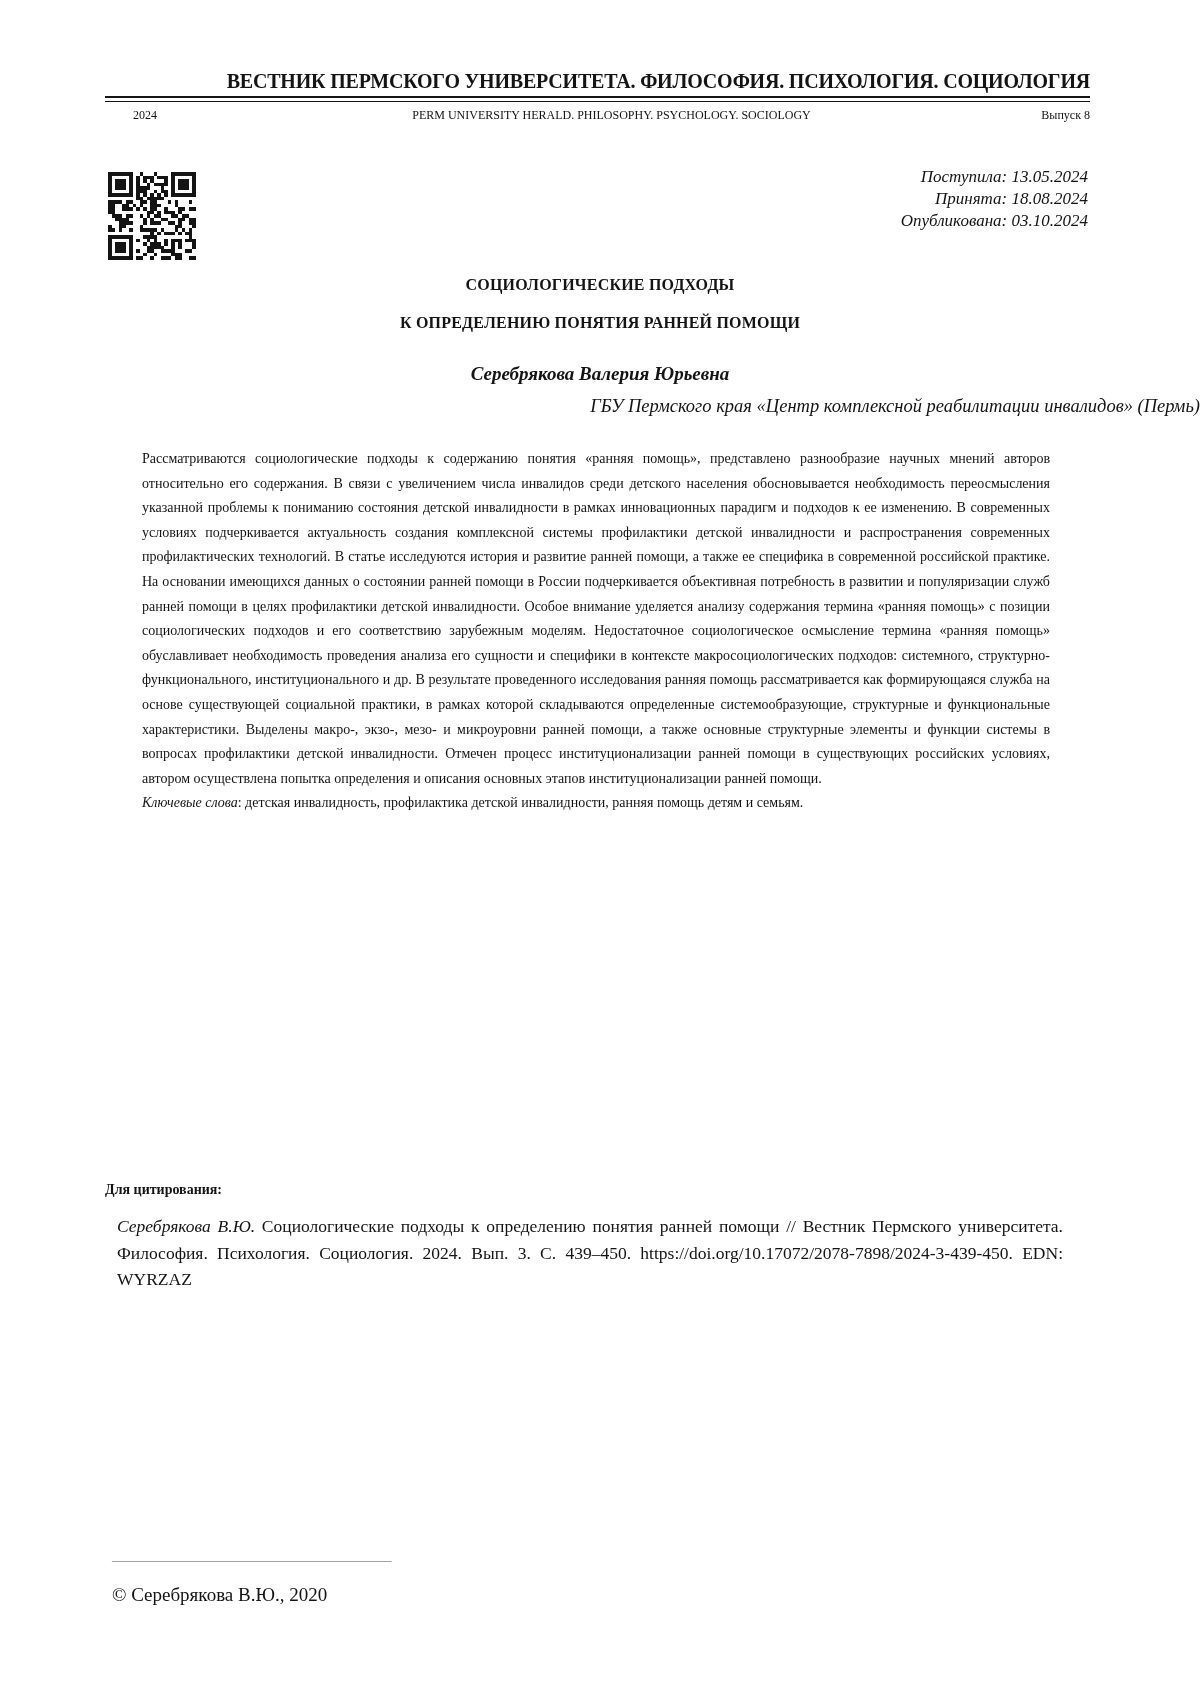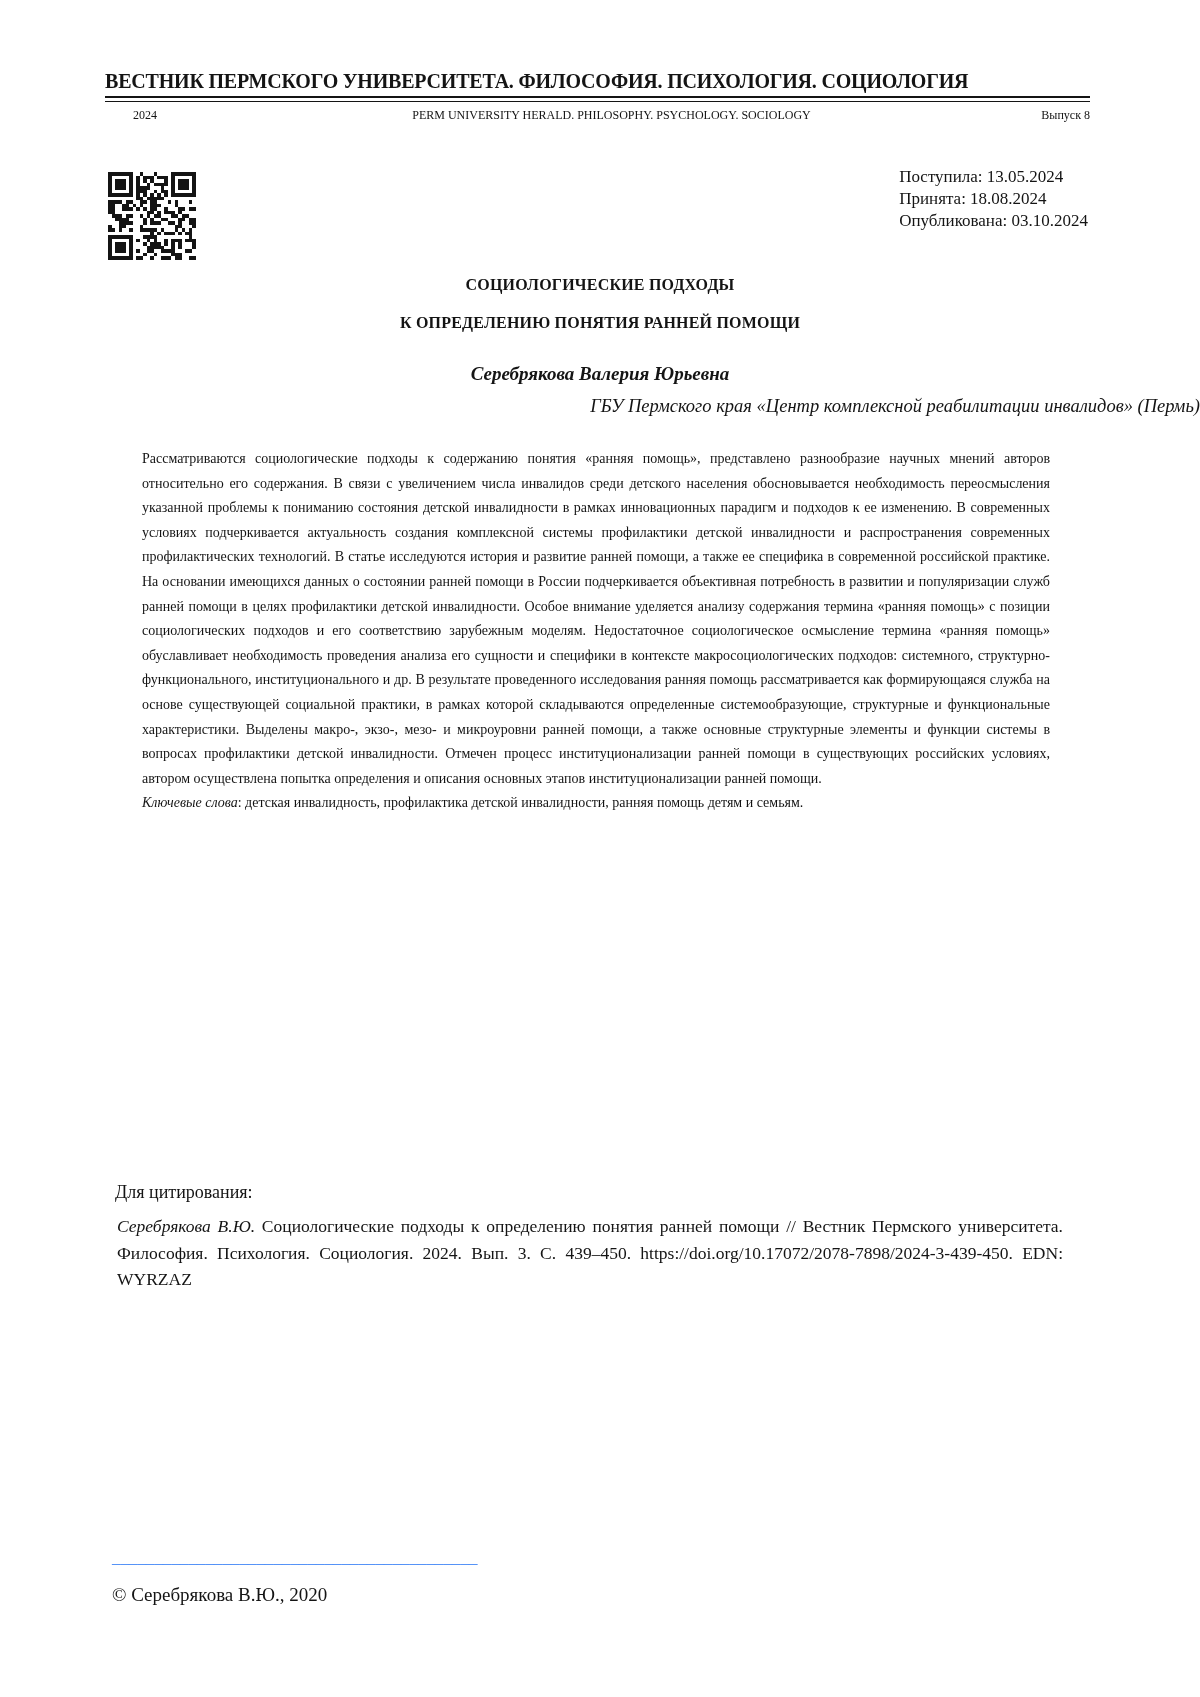--- a/index.html
+++ b/index.html
@@ -7,39 +7,39 @@
     position:relative;
     width:1200px;height:1697px;
     background:#ffffff;
     color:#141414;
     font-family:"Liberation Serif", serif;
     overflow:hidden;
   }
   
   .hdr{position:absolute;left:105px;top:70px;width:985px;}
   .hdr-ru{
-    text-align:left;font-weight:bold;font-size:20px;
+    text-align:right;font-weight:bold;font-size:20px;
     letter-spacing:-0.2px;white-space:nowrap;
   }
   .hdr-rule{margin-top:3px;height:3px;border-top:2.5px solid #141414;border-bottom:1.5px solid #141414;}
   .hdr-row{
     margin-top:6px;display:grid;grid-template-columns:1fr auto 1fr;align-items:baseline;
     font-size:12px;
     margin-left:28px;
   }
   .hdr-year{justify-self:start;}
   .hdr-en{justify-self:center;white-space:nowrap;}
   .hdr-issue{justify-self:end;}
   
   .qr{position:absolute;left:108px;top:172px;width:88px;height:88px;}
   .qr svg{display:block;width:100%;height:100%;}
   .udc-block{position:absolute;left:207px;top:169px;font-size:18px;line-height:23px;}
   .dates{
-    position:absolute;right:112px;top:166px;
-    font-size:17px;line-height:22px;
+    position:absolute;right:112px;top:166px;text-align:right;
+    font-style:italic;font-size:17px;line-height:22px;
   }
   
   .title{
     position:absolute;left:0;right:0;top:266px;margin:0;
     text-align:center;font-weight:bold;font-size:16px;line-height:38px;
     letter-spacing:0.2px;
   }
   .author{
     position:absolute;left:0;right:0;top:363px;
     text-align:center;font-weight:bold;font-style:italic;font-size:19px;
@@ -47,32 +47,32 @@
   .affil{
     position:absolute;left:0;right:0;top:396px;
     text-align:right;font-style:italic;font-size:18.5px;
   }
   
   .abstract{position:absolute;left:142px;top:447px;width:908px;}
   .abstract p{margin:0;font-size:14px;line-height:24.6px;text-align:justify;}
   .kw-label{font-style:italic;}
   
   .cite-label{
-    position:absolute;left:115px;top:1182px;
-    font-weight:normal;font-size:18px;
+    position:absolute;left:105px;top:1182px;
+    font-weight:bold;font-size:14px;
   }
   .cite-text{
     position:absolute;left:117px;top:1213px;width:946px;margin:0;
     font-size:17.5px;line-height:26.5px;text-align:justify;
   }
   .cite-author{font-style:italic;margin-top:43px;}
   
   .foot-rule{
     position:absolute;left:112px;top:1548px;
-    font-size:17px;letter-spacing:0;white-space:nowrap;color:#3b82f6;
+    font-size:13px;letter-spacing:0;white-space:nowrap;color:#737373;
   }
   .copyright{position:absolute;left:112px;top:1584px;font-size:19px;}
 </style>
 </head>
 <body>
 
 <div class="page">
 
   <header class="hdr">
     <div class="hdr-ru">ВЕСТНИК ПЕРМСКОГО УНИВЕРСИТЕТА. ФИЛОСОФИЯ. ПСИХОЛОГИЯ. СОЦИОЛОГИЯ</div>

